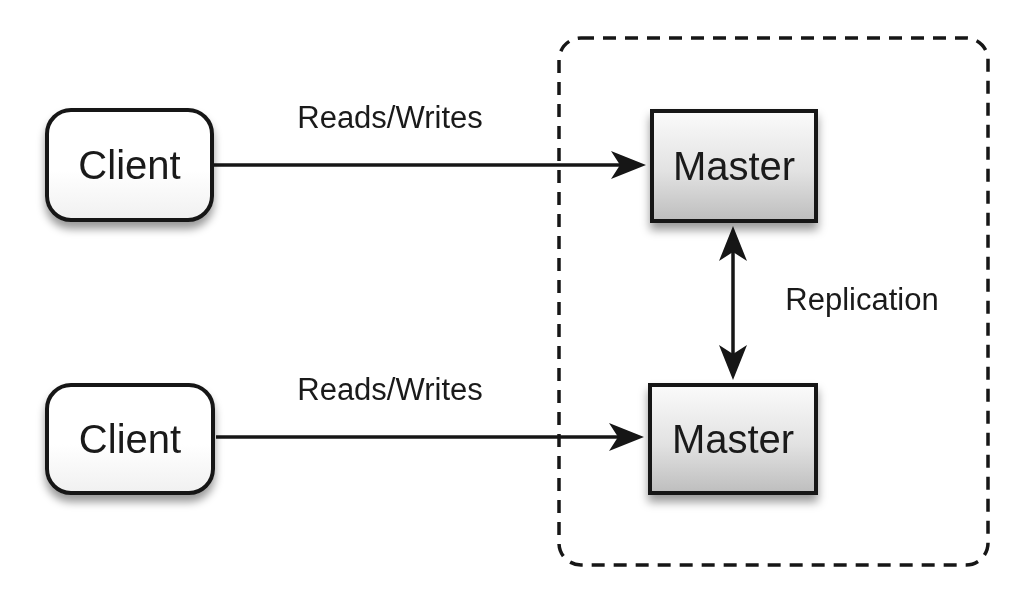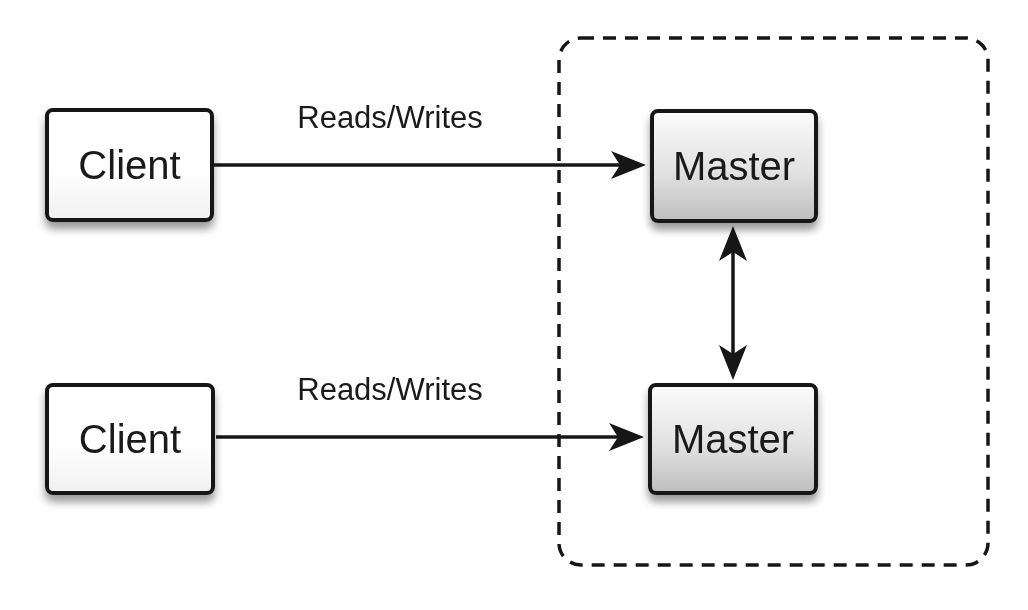--- a/index.html
+++ b/index.html
@@ -27,25 +27,25 @@
     align-items: center;
     justify-content: center;
     border: 4px solid #161616;
     color: #1a1a1a;
     font-size: 40px;
     line-height: 1;
     box-shadow: 0 7px 9px rgba(0,0,0,0.40);
     box-sizing: border-box;
   }
   .node-client {
-    border-radius: 8px;
+    border-radius: 26px;
     background: linear-gradient(180deg, #ffffff 0%, #ffffff 55%, #f1f1f1 100%);
   }
   .node-master {
-    border-radius: 8px;
+    border-radius: 0;
     background: linear-gradient(180deg, #fafafa 0%, #e2e2e2 55%, #bfbfbf 100%);
   }
   .client-top    { left: 45px;  top: 108px; width: 169px; height: 114px; }
   .client-bottom { left: 45px;  top: 383px; width: 170px; height: 112px; }
   .master-top    { left: 650px; top: 109px; width: 168px; height: 114px; }
   .master-bottom { left: 648px; top: 383px; width: 170px; height: 112px; }
   .edge-label {
     position: absolute;
     color: #1a1a1a;
     font-size: 31px;
@@ -96,14 +96,15 @@
   </div>
 
   <div class="node node-master master-bottom">
     <span>Master</span>
   </div>
 
   <div class="edge-label label-rw-top">Reads/Writes</div>
 
   <div class="edge-label label-rw-bottom">Reads/Writes</div>
 
+  <div class="edge-label label-replication">Replication</div>
 
 </div>
 
 </body></html>

